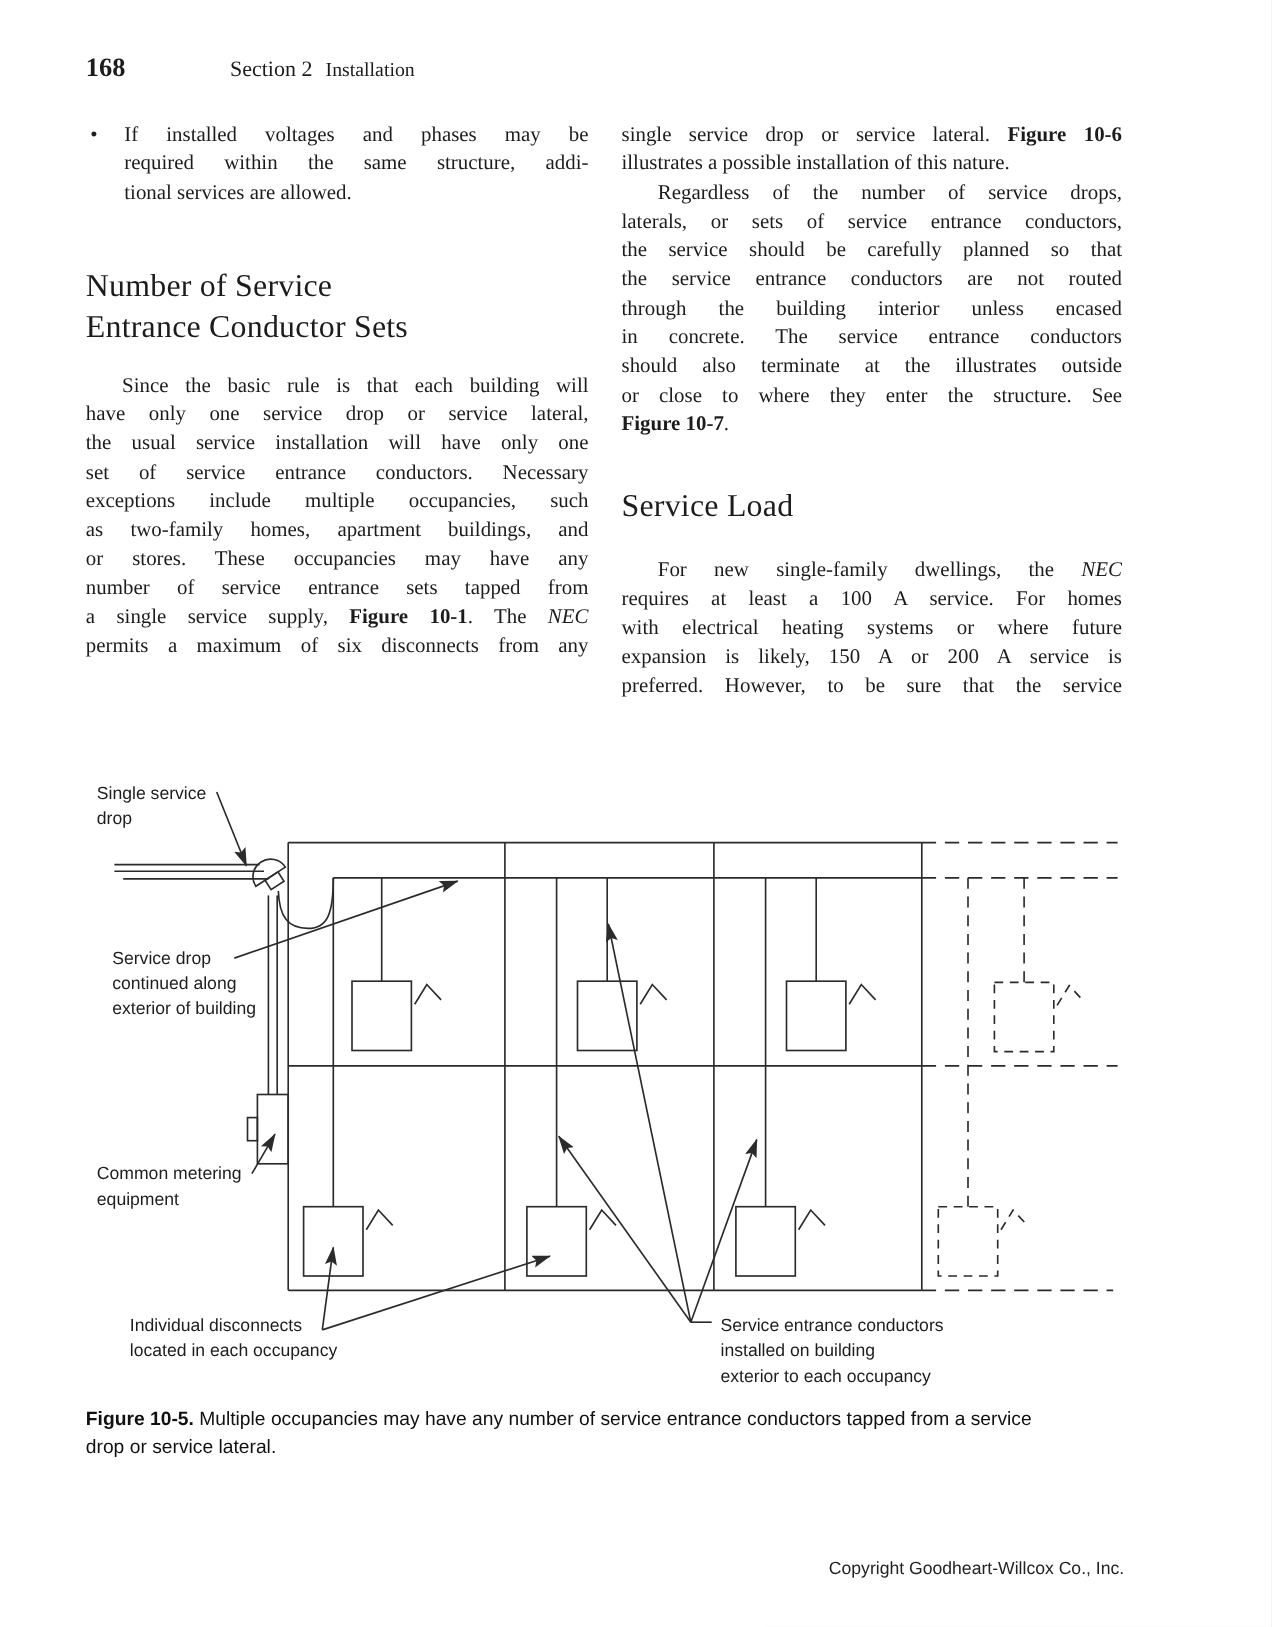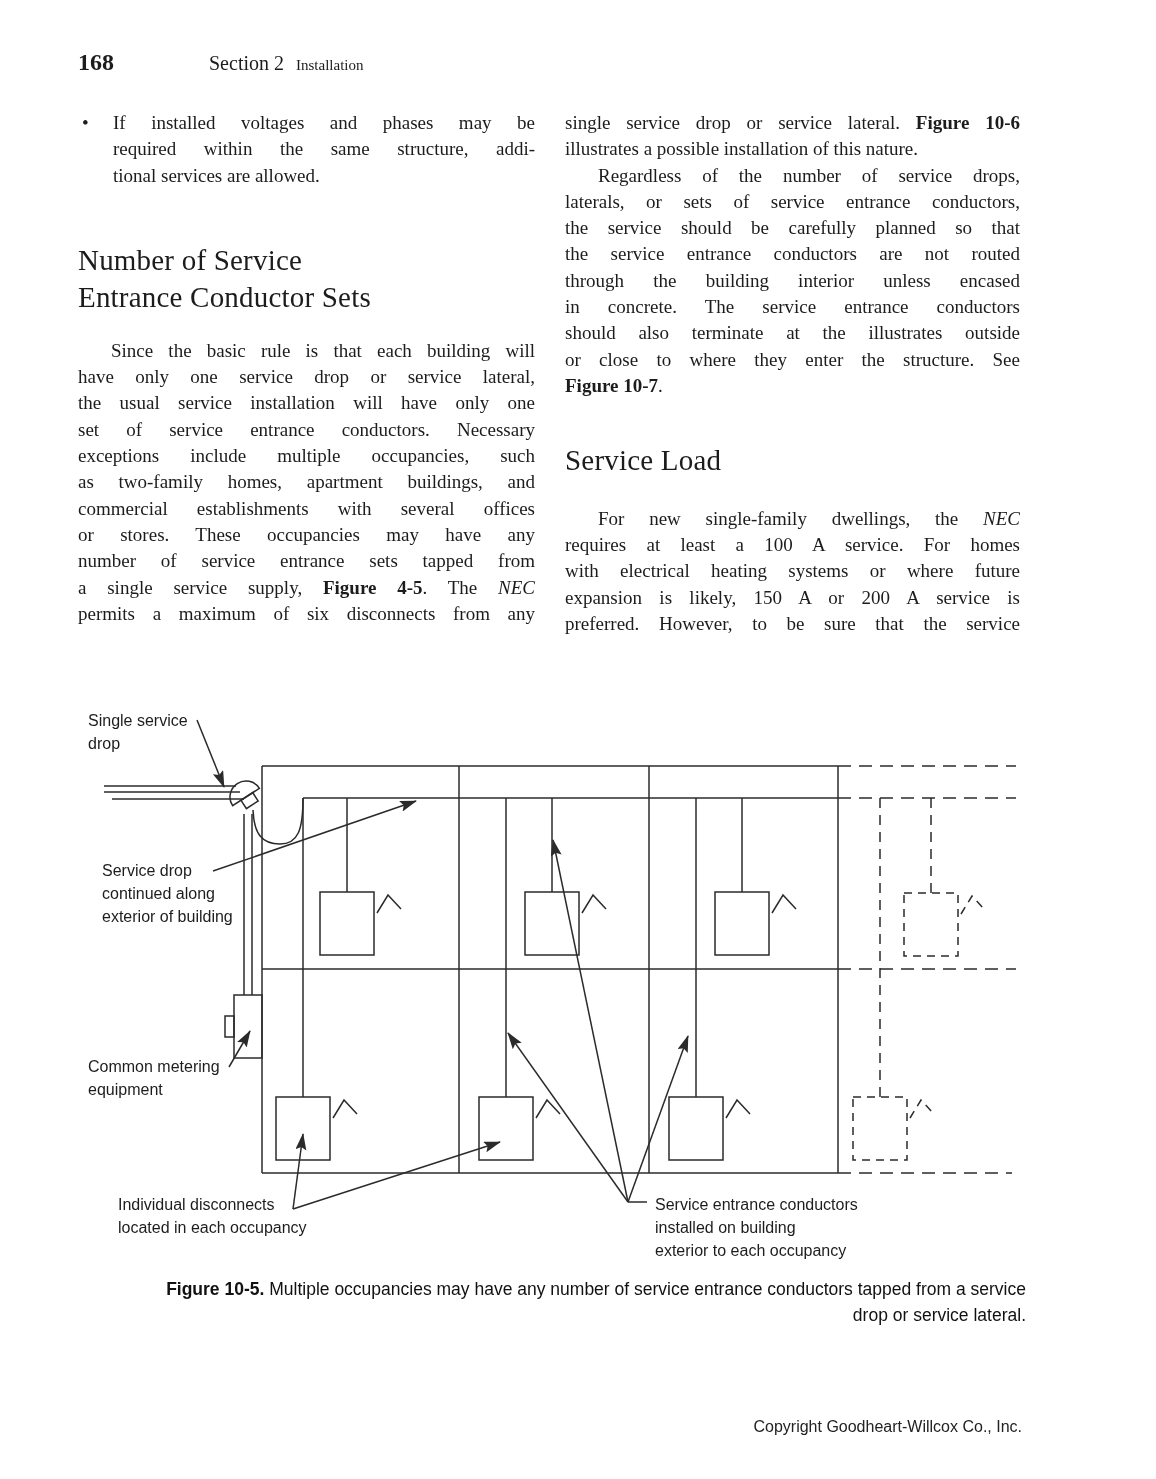--- a/index.html
+++ b/index.html
@@ -8,21 +8,21 @@
     width:1156px;height:1479px;
     background:#ffffff;
     overflow:hidden;
     font-family:"Liberation Serif", serif;
     color:#1c1c1c;
   }
   
   .pg-header{position:absolute;top:49px;left:78px;width:943px;white-space:nowrap;}
   .pg-num{font-weight:bold;font-size:24px;}
   .pg-sec{margin-left:95px;font-size:20px;}
-  .pg-title{margin-left:12px;font-size:15px;}
+  .pg-title{margin-left:12px;font-size:18px;}
   
   .cols{position:absolute;top:110px;left:78px;width:944px;display:flex;gap:30px;}
   .col{width:457px;font-size:19px;line-height:26.3px;}
   .col-right{width:455px;}
   .tl{min-height:26.3px;}
   .just{text-align:justify;text-align-last:justify;}
   .ind{text-indent:33px;}
   .bullet-item{position:relative;padding-left:35px;}
   .bullet-marker{position:absolute;left:4px;top:0;}
   .h1{font-weight:normal;font-size:29px;line-height:37.5px;margin:53px 0 21px 0;letter-spacing:.2px;}
@@ -32,21 +32,21 @@
   
   #diagram-svg{position:absolute;top:690px;left:0;}
   .ln{stroke:#2b2b2b;stroke-width:1.5;fill:none;}
   .dashH{stroke-dasharray:13 8;}
   .dashV{stroke-dasharray:10 7;}
   .dashB{stroke-dasharray:8 6;}
   .dlabel{font-family:"Liberation Sans", sans-serif;font-size:16px;fill:#1d1d1d;}
   
   .caption{position:absolute;top:1277px;left:78px;width:948px;
     font-family:"Liberation Sans", sans-serif;font-size:17.5px;line-height:25.5px;color:#111;}
-  .caption .tl{min-height:25.5px;text-align:right;}
+  .caption .tl{min-height:25.5px;}
   .footer{position:absolute;top:1418px;right:134px;
     font-family:"Liberation Sans", sans-serif;font-size:16px;color:#222;}
 </style>
 </head>
 <body>
 
 <div class="page">
 
   <header class="pg-header">
     <span class="pg-num">168</span><span class="pg-sec">Section 2</span><span class="pg-title">Installation</span>
@@ -66,24 +66,23 @@
           <div class="tl"><span>Number of Service</span></div>
           <div class="tl"><span>Entrance Conductor Sets</span></div>
         </h1>
       <div class="para">
           <div class="tl just ind"><span>Since the basic rule is that each building will</span></div>
           <div class="tl just"><span>have only one service drop or service lateral,</span></div>
           <div class="tl just"><span>the usual service installation will have only one</span></div>
           <div class="tl just"><span>set of service entrance conductors. Necessary</span></div>
           <div class="tl just"><span>exceptions include multiple occupancies, such</span></div>
           <div class="tl just"><span>as two-family homes, apartment buildings, and</span></div>
-          <div class="tl just"><span>commercial establishments with several offices</span></div>
           <div class="tl just"><span>or stores. These occupancies may have any</span></div>
           <div class="tl just"><span>number of service entrance sets tapped from</span></div>
-          <div class="tl just"><span>a single service supply, </span><span style="font-weight: bold;">Figure 4-5</span><span>. The </span><span style="font-style: italic;">NEC</span></div>
+          <div class="tl just"><span>a single service supply, </span><span style="font-weight: bold;">Figure 10-1</span><span>. The </span><span style="font-style: italic;">NEC</span></div>
           <div class="tl just"><span>permits a maximum of six disconnects from any</span></div>
         </div>
     </div>
 
     <div class="col col-right">
       <div class="para">
           <div class="tl just"><span>single service drop or service lateral. </span><span style="font-weight: bold;">Figure 10-6</span></div>
           <div class="tl"><span>illustrates a possible installation of this nature.</span></div>
         </div>
       <div class="para">

